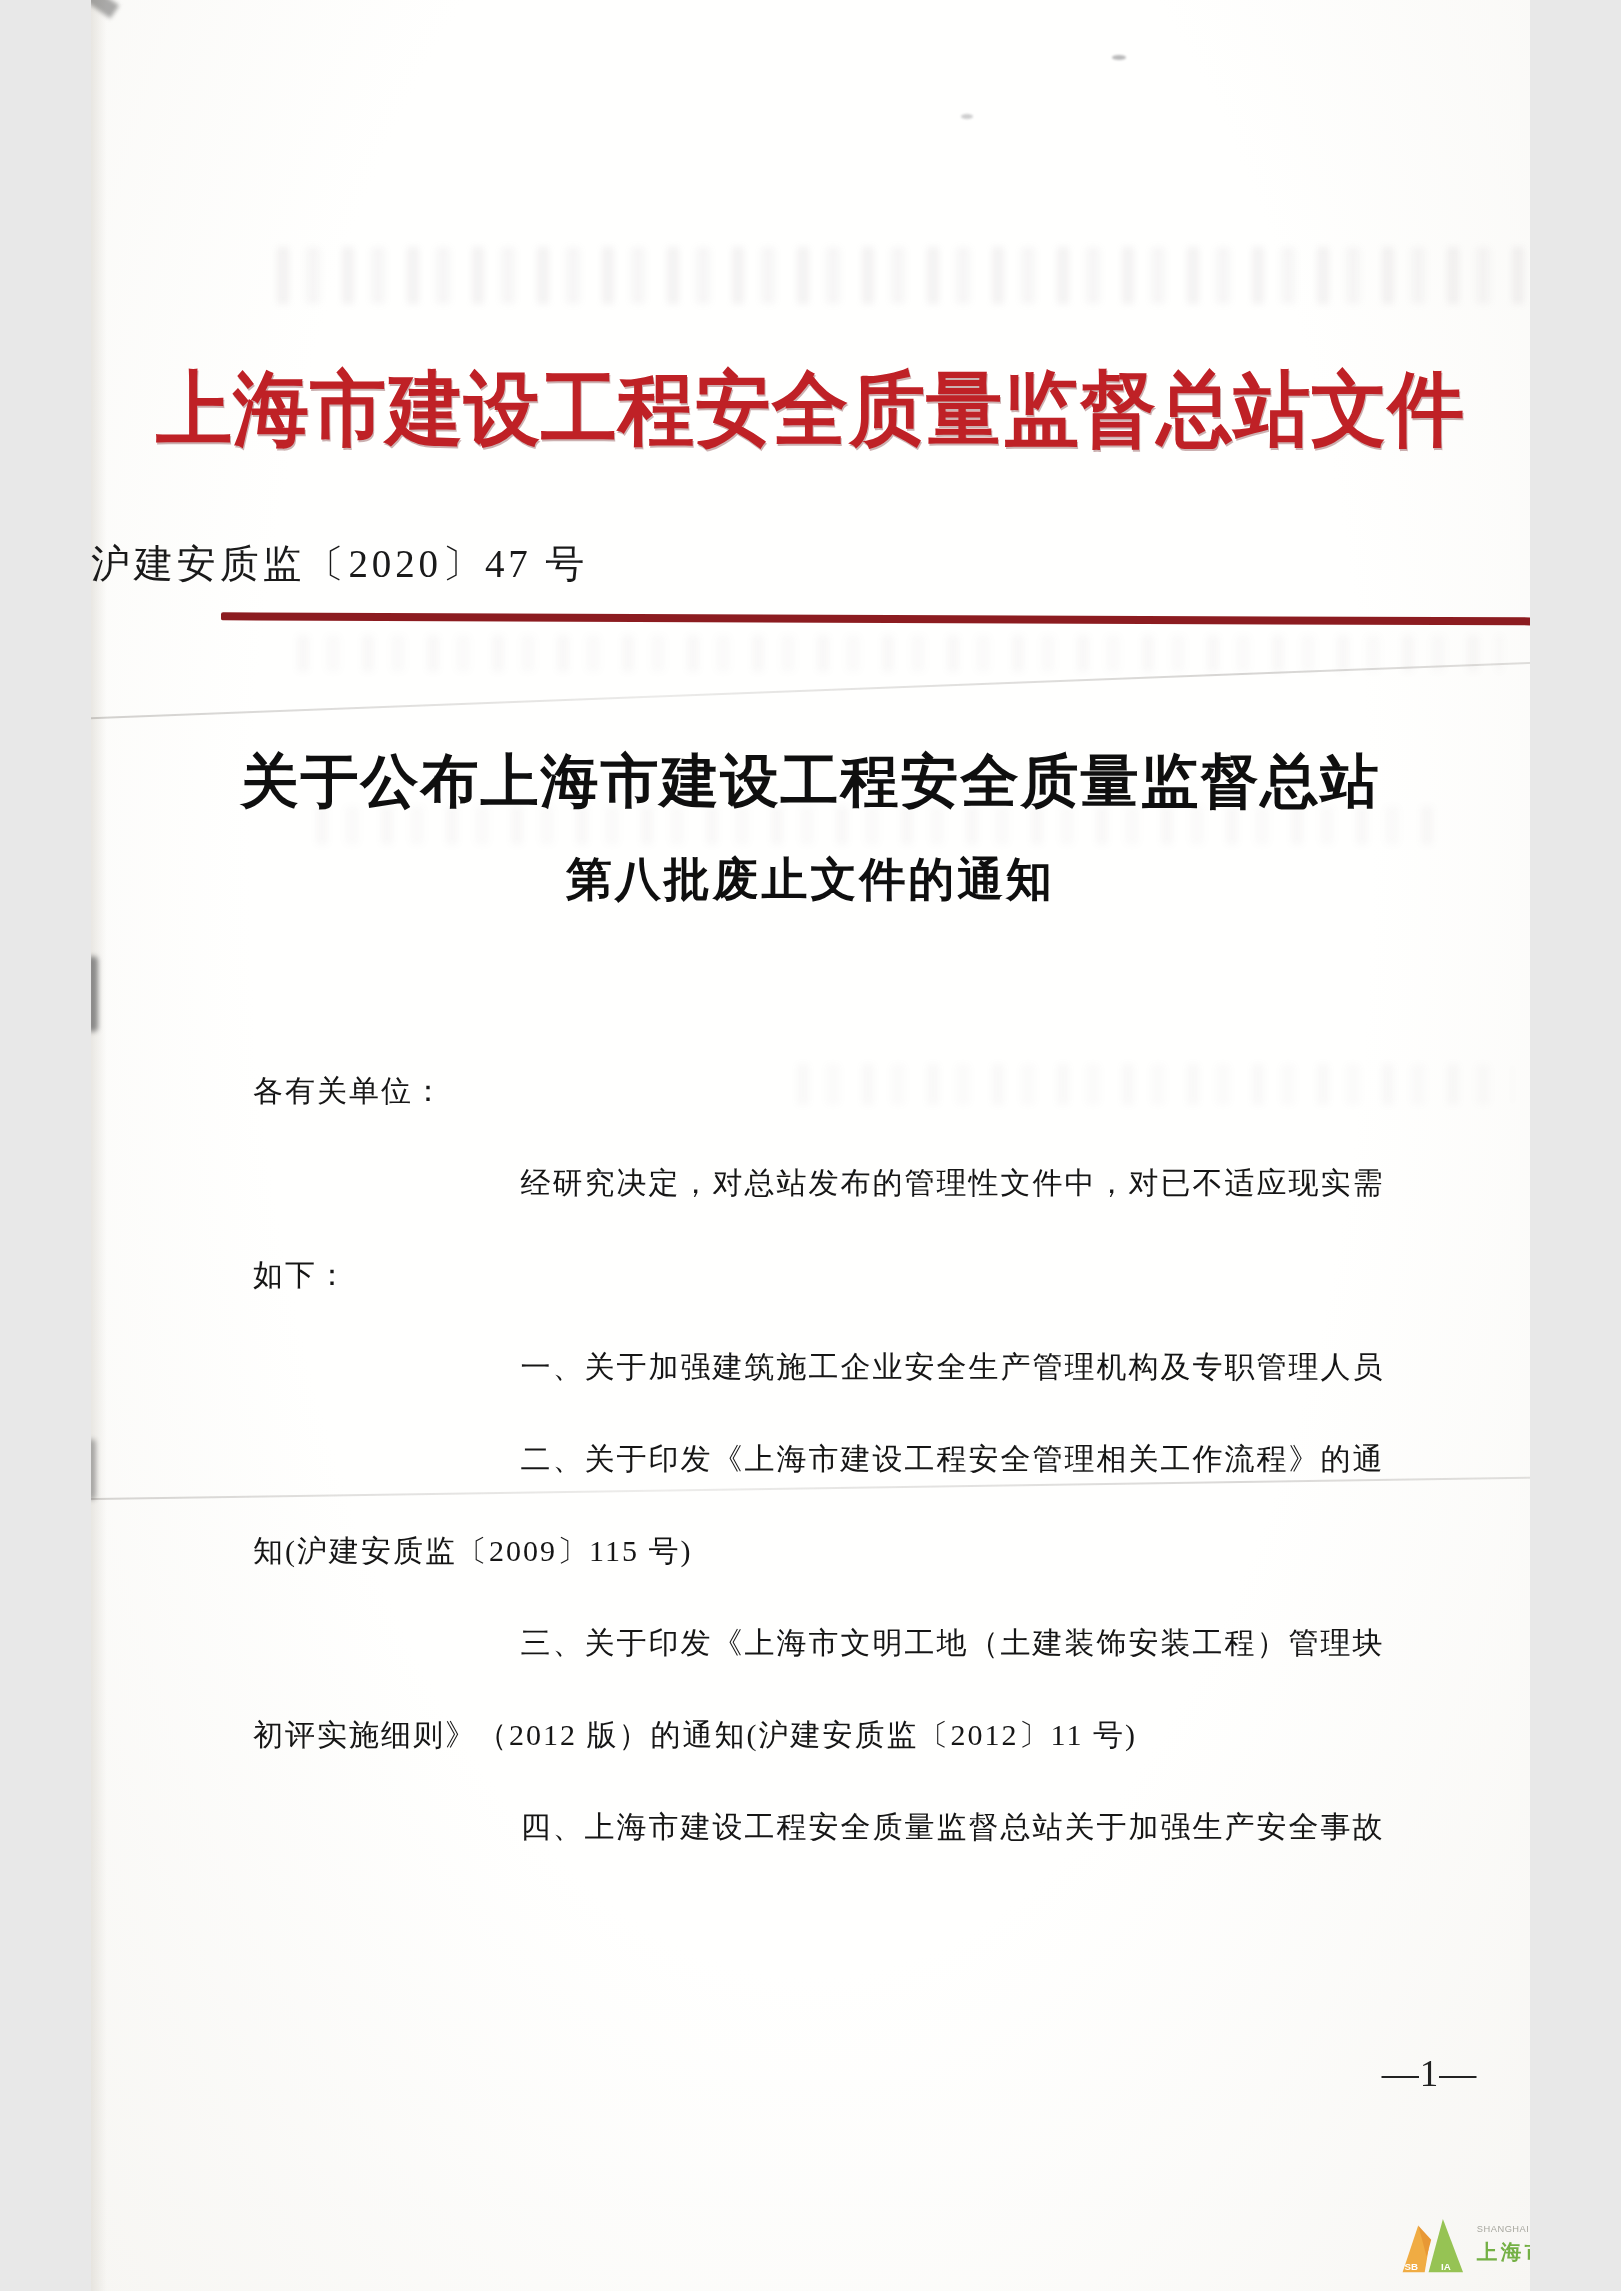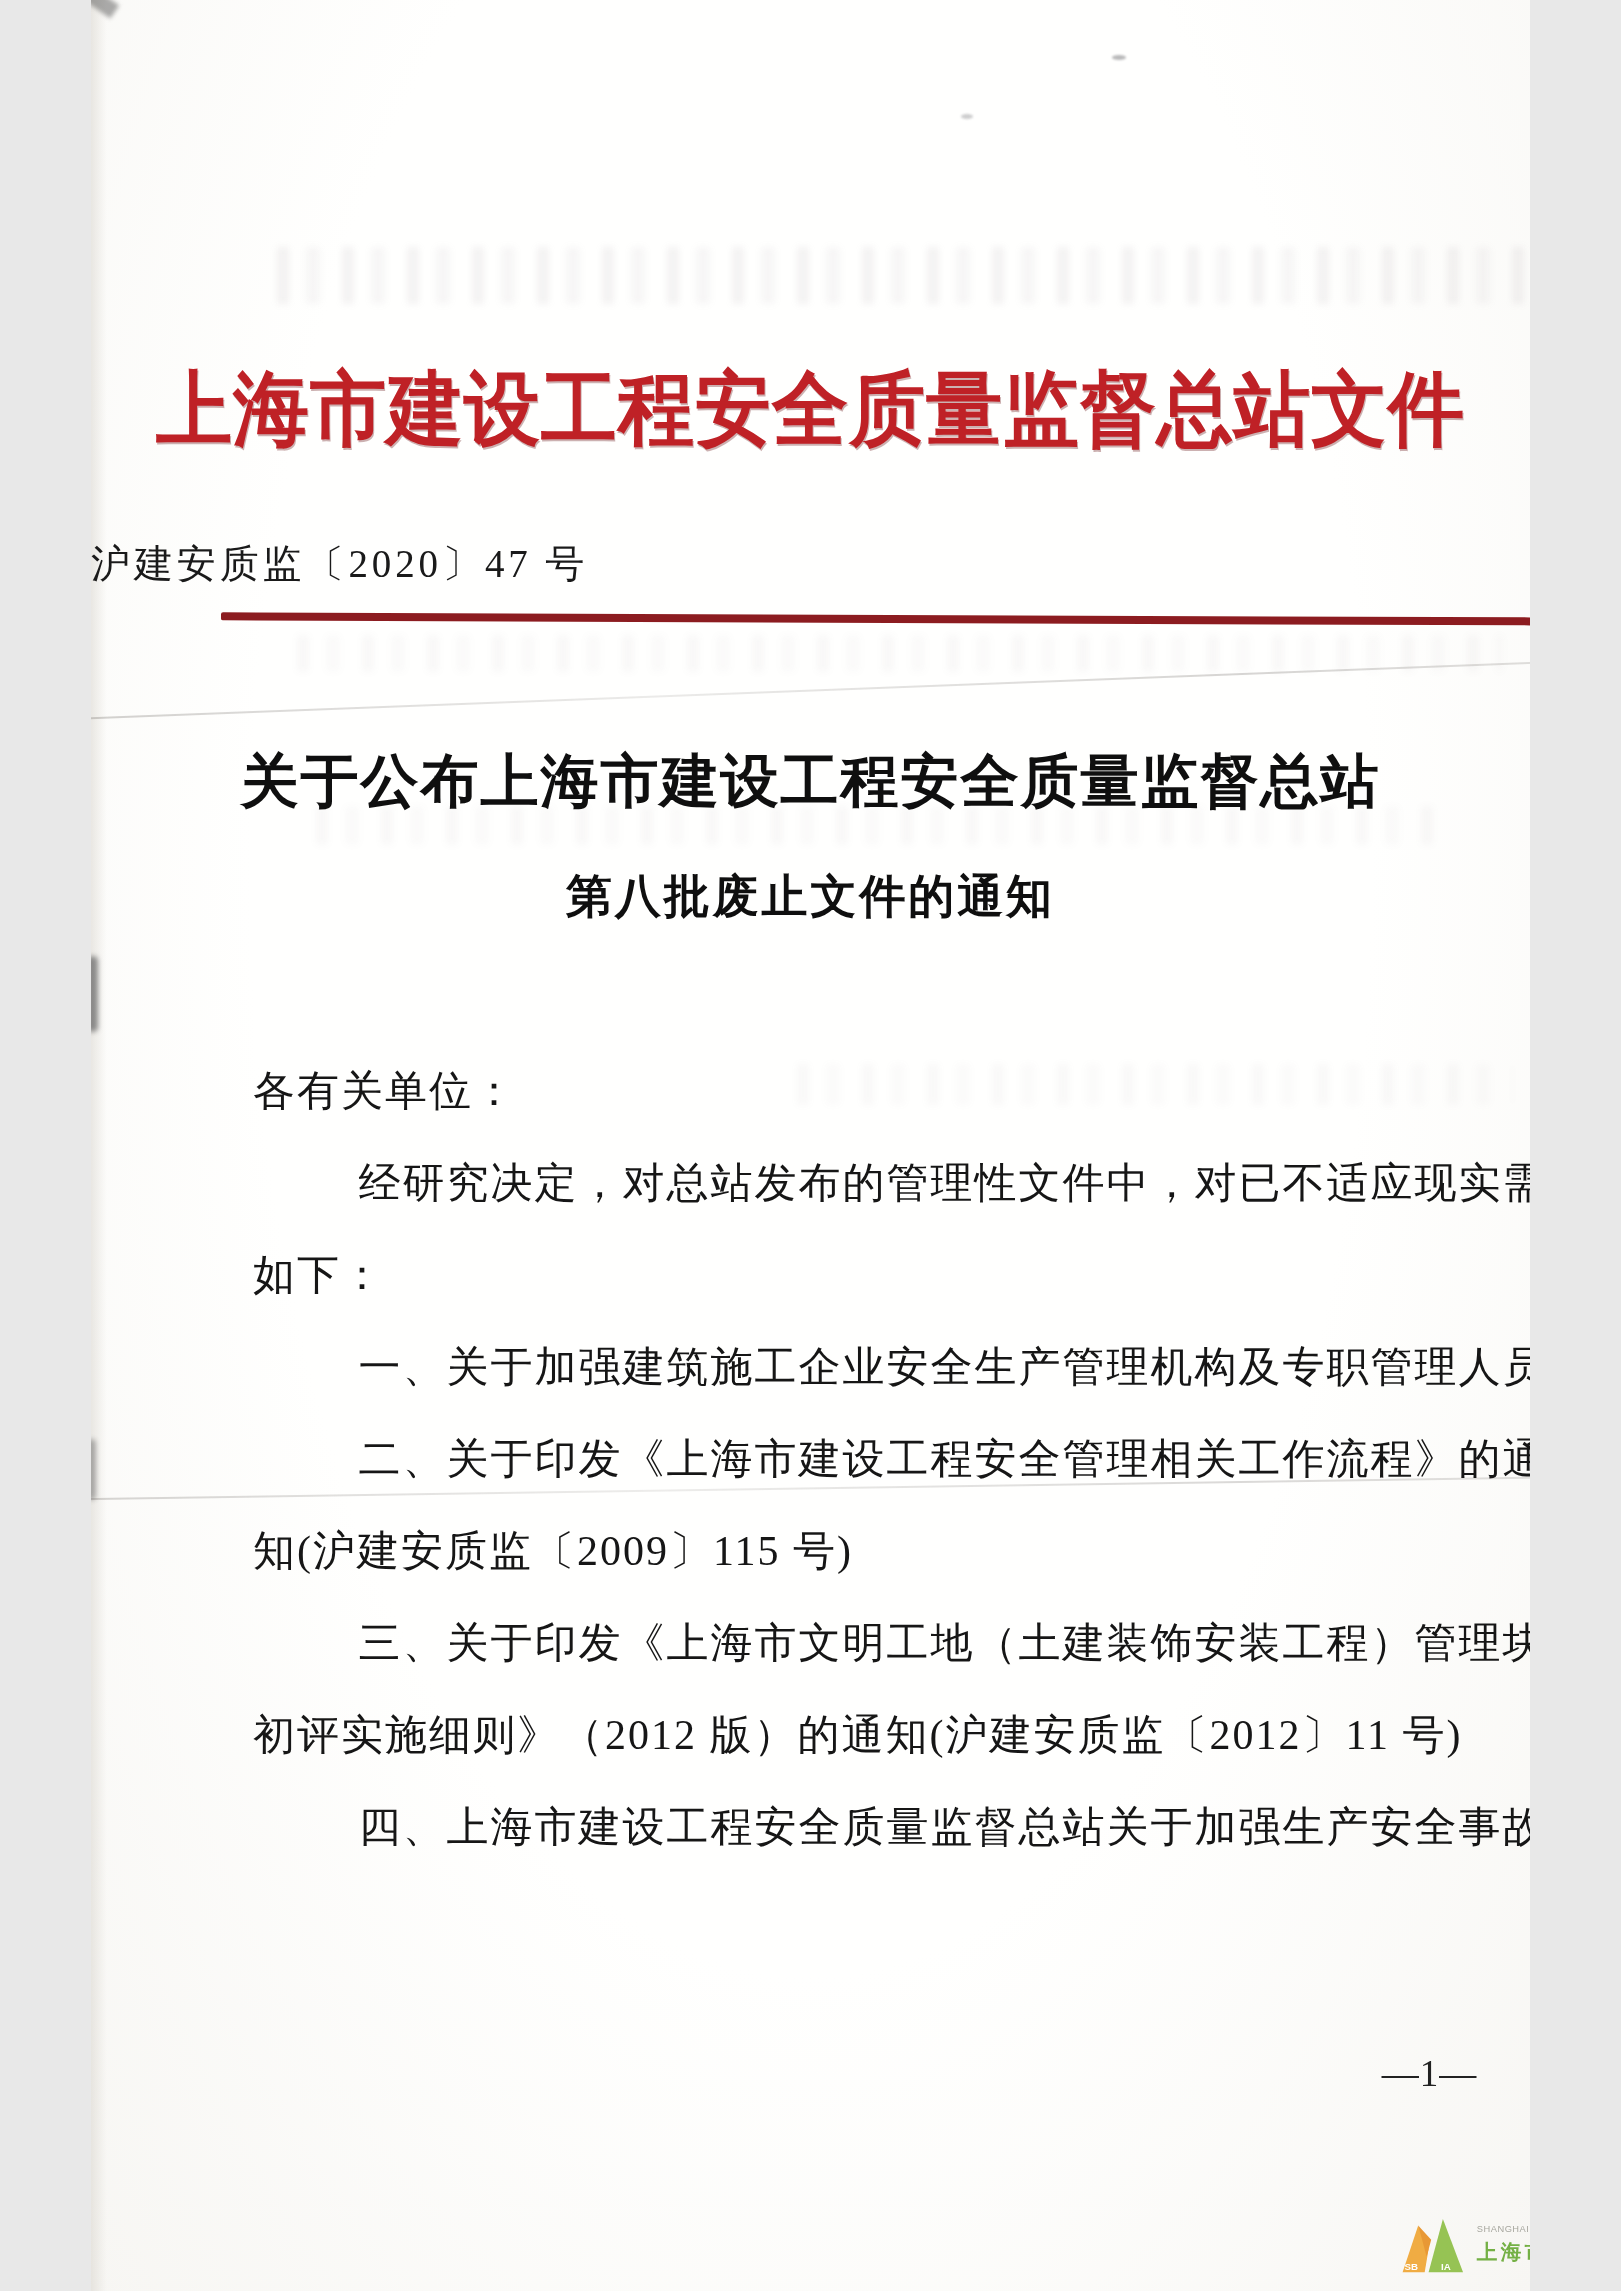--- a/index.html
+++ b/index.html
@@ -63,26 +63,26 @@
   }
 
   
   .notice-title{
     position:absolute;top:743px;left:0;width:100%;
     text-align:center;
     font-family:"Liberation Sans","DejaVu Sans",sans-serif;
     font-weight:700;color:#0f0f0f;
   }
   .notice-title .t1{font-size:58px;letter-spacing:2px;white-space:nowrap;}
-  .notice-title .t2{font-size:46px;letter-spacing:2.9px;margin-top:45px;white-space:nowrap;}
+  .notice-title .t2{font-size:46px;letter-spacing:2.9px;margin-top:28px;white-space:nowrap;}
 
   
   .doc-body{
     position:absolute;top:1045px;left:162px;width:1313px;
-    font-size:42px;line-height:92px;letter-spacing:2px;
+    font-size:30px;line-height:92px;letter-spacing:2px;
     color:#161616;
     font-family:Liberation Serif, serif;
   }
   .doc-body .line{height:92px;white-space:nowrap;}
   .doc-body .line.indent{padding-left:86px;text-align:center;}
 
   
   .page-number{
     position:absolute;top:2052px;left:1270px;width:137px;
     text-align:center;font-size:37px;color:#222;letter-spacing:1px;

